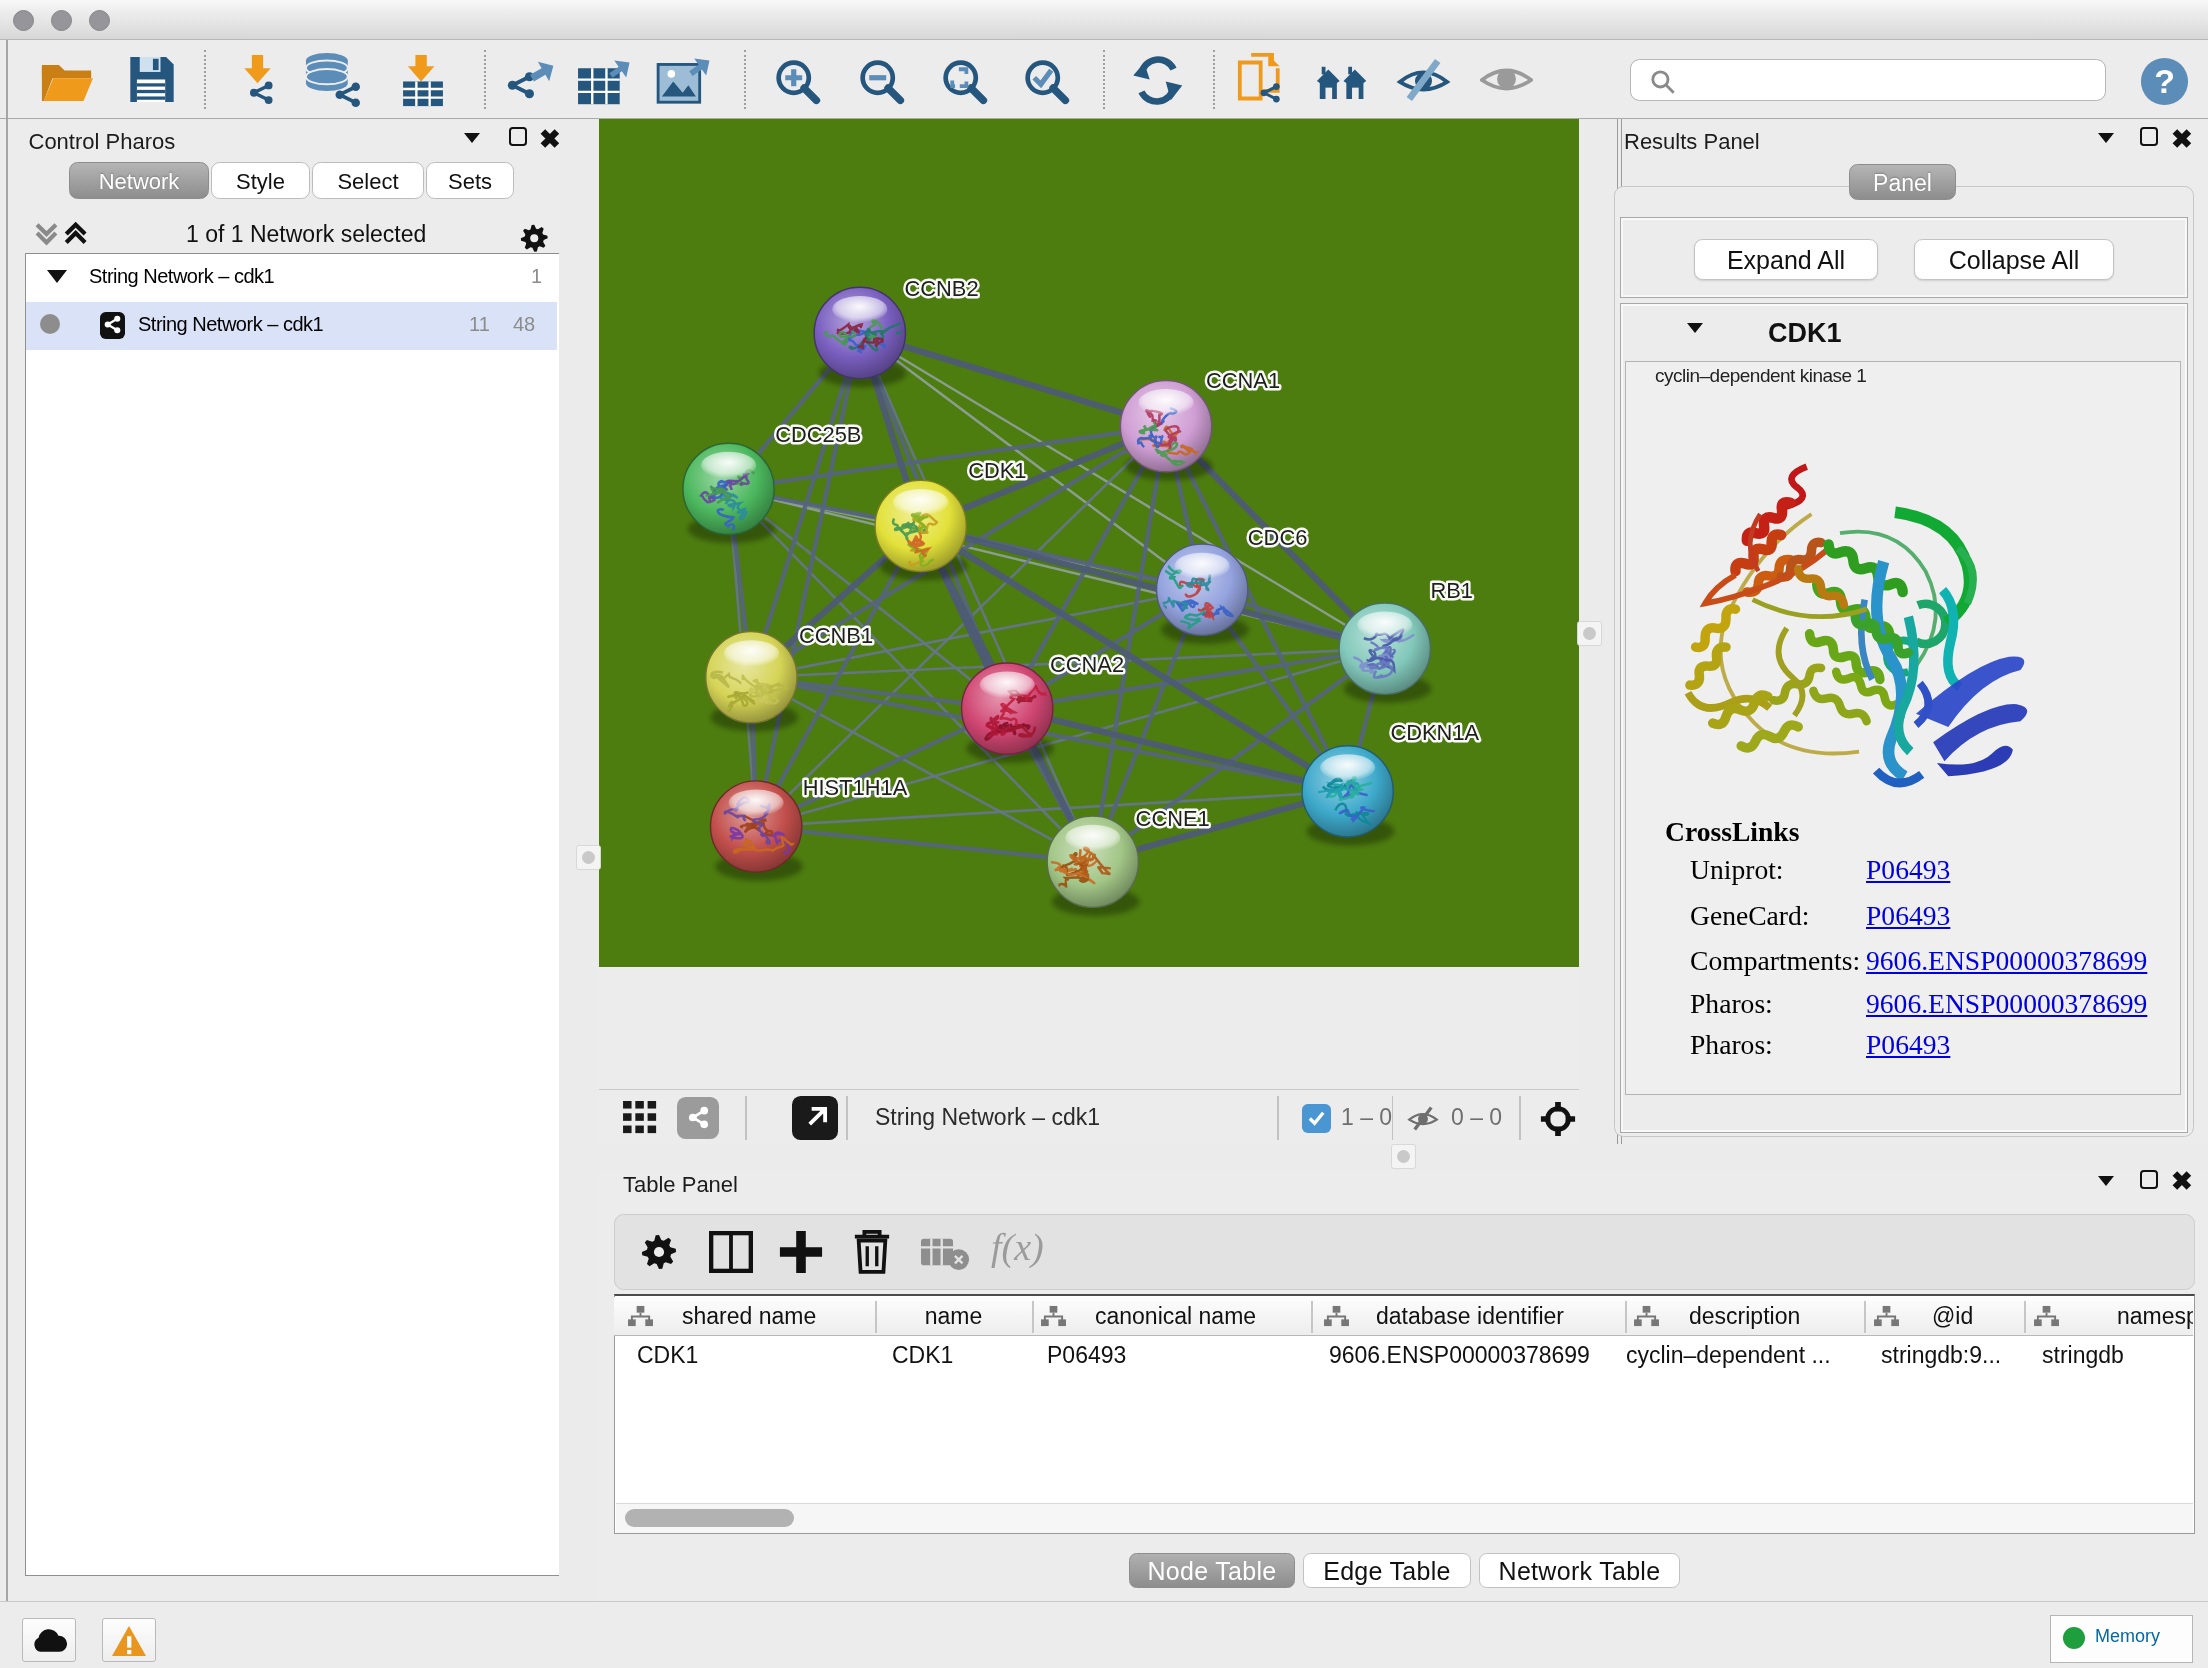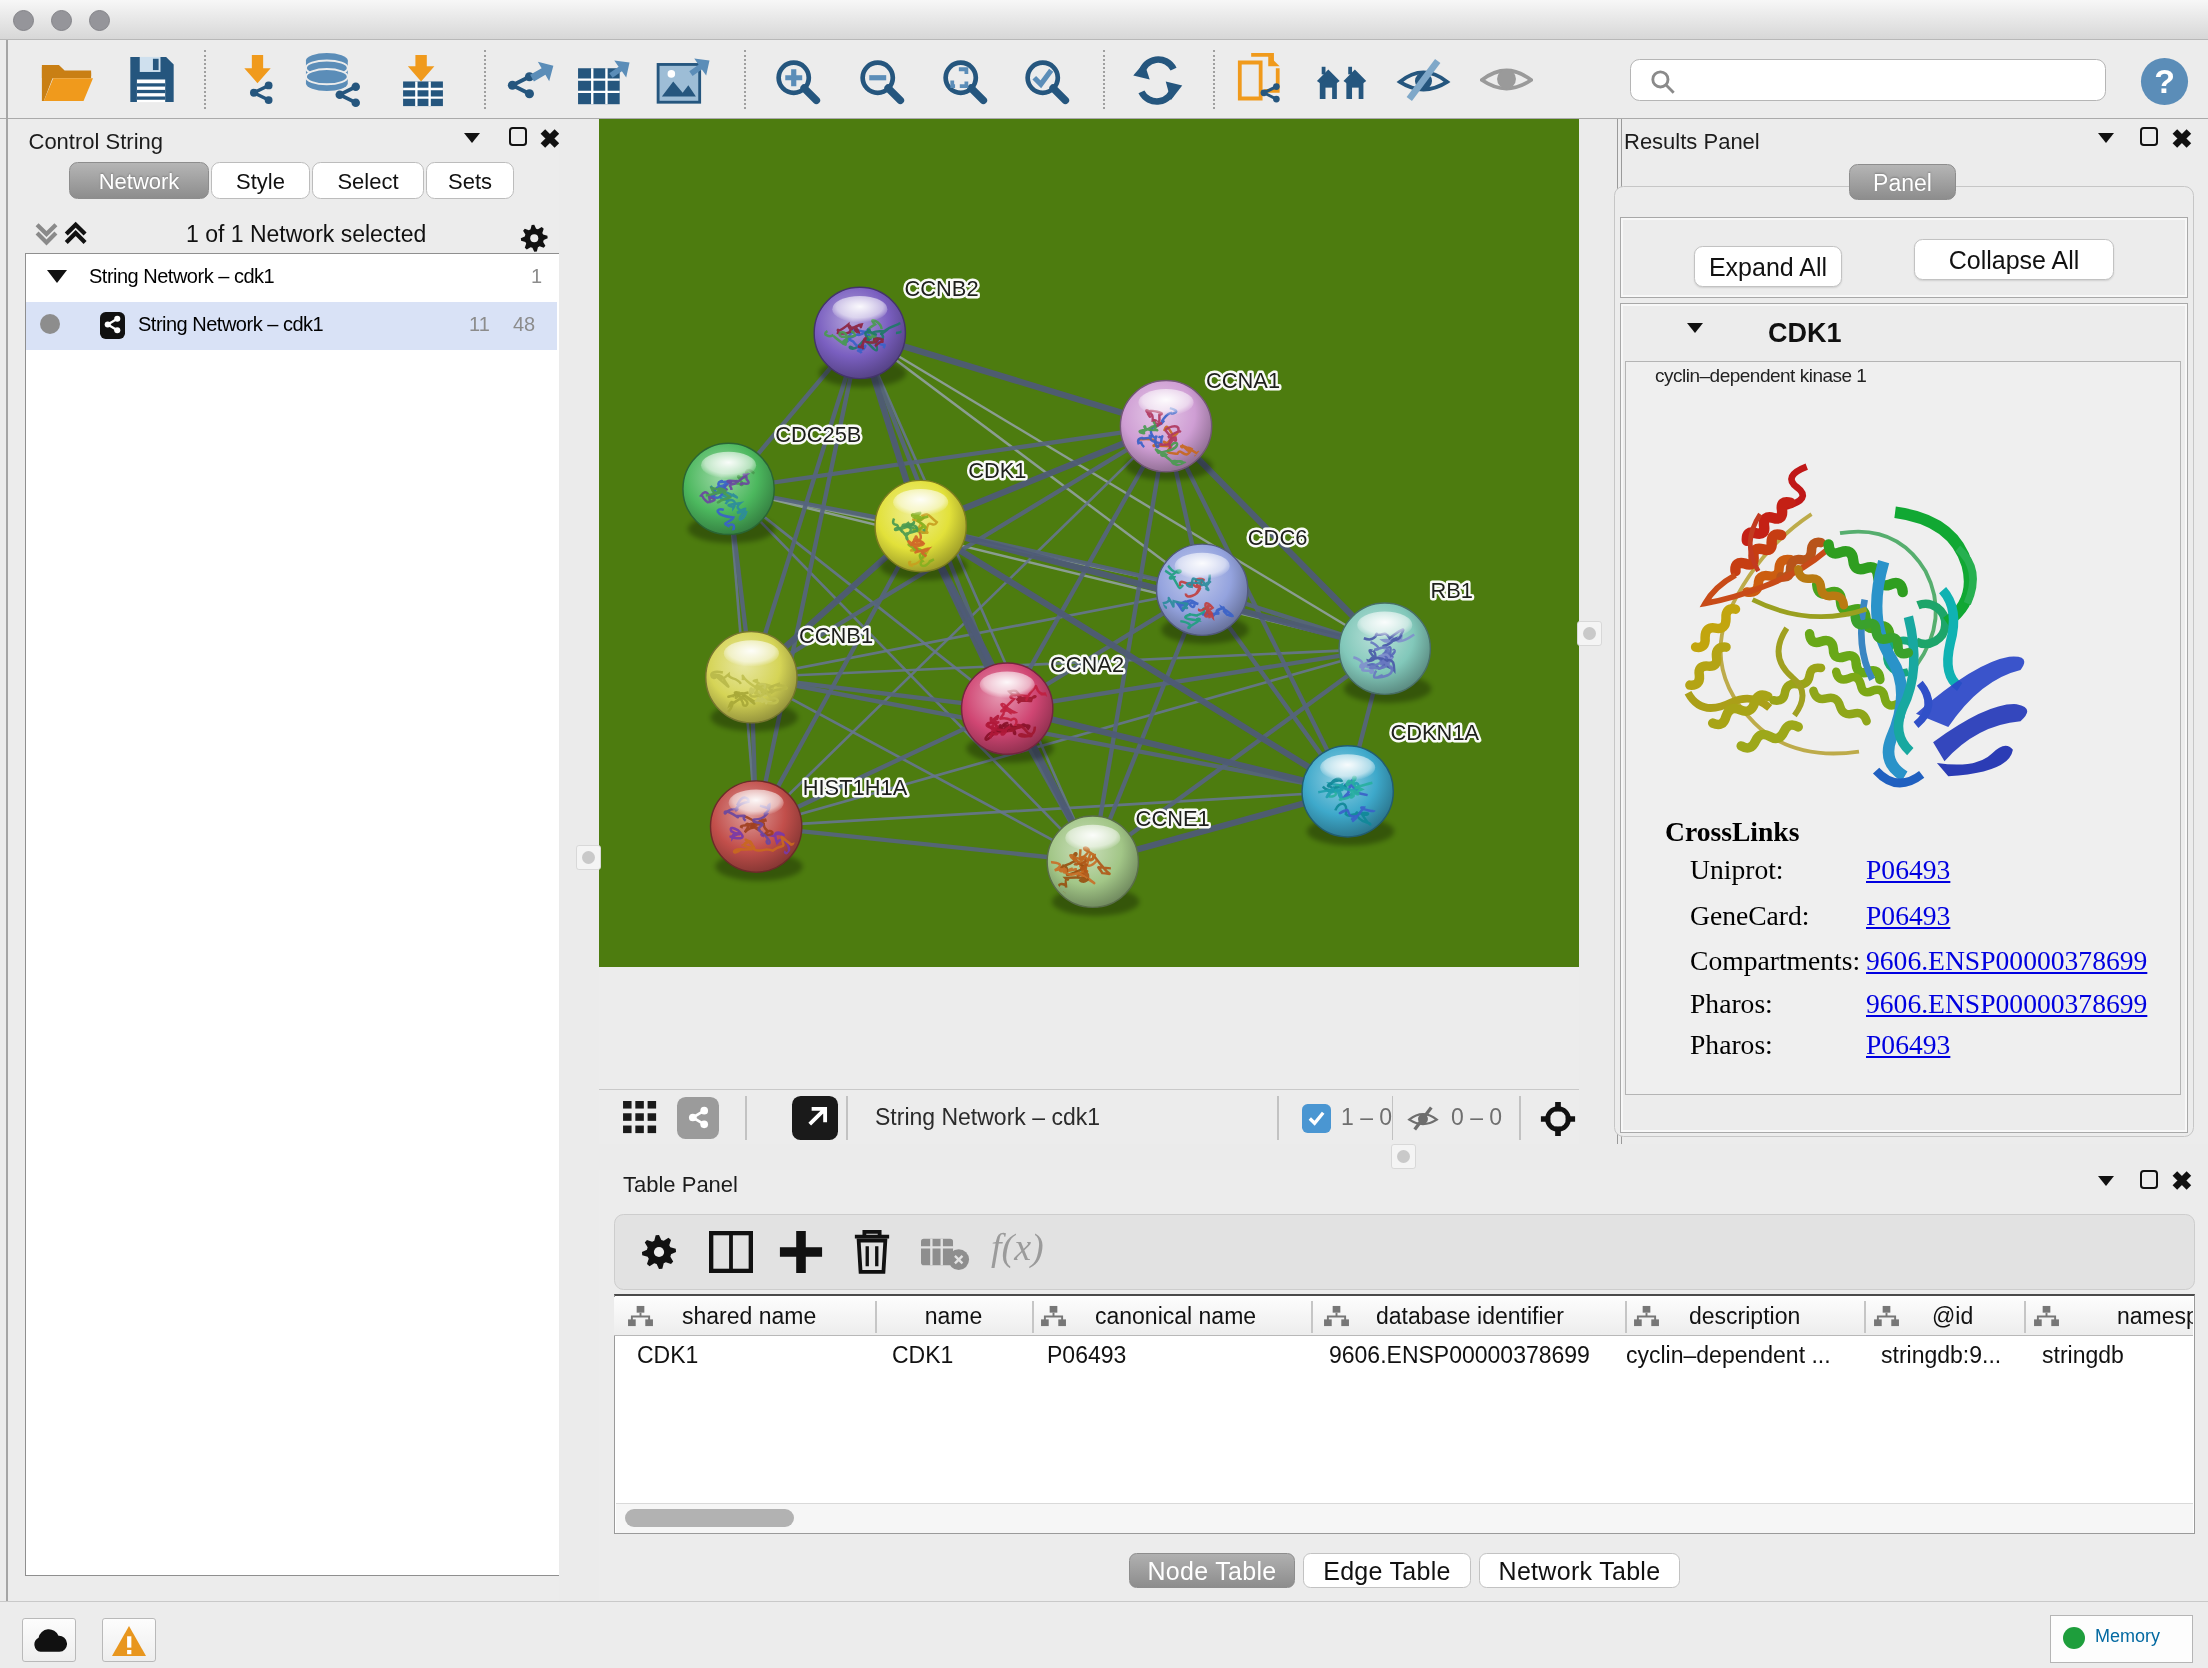--- a/index.html
+++ b/index.html
@@ -170,21 +170,21 @@
     <svg style="position:absolute;left:2140px;top:57px" width="49" height="49" viewBox="0 0 52 52">
       <circle cx="26" cy="26" r="25" fill="#5b8db8"></circle>
       <text x="26" y="38" text-anchor="middle" font-size="36" font-family="Liberation Sans" font-weight="bold" fill="#fff">?</text>
     </svg>
     <div class="tsep" style="left:204px"></div>
     <div class="tsep" style="left:484px"></div>
     <div class="tsep" style="left:744px"></div>
     <div class="tsep" style="left:1103px"></div>
     <div class="tsep" style="left:1213px"></div>
   </div>
-<div class="abs phdr" style="left:28.5px;top:129px">Control String</div>
+<div class="abs phdr" style="left:28.5px;top:129px">Control Pharos</div>
 <div class="collapse-ic" style="left:464px;top:133px"></div>
 <div class="sqbox" style="left:509px;top:127px"></div>
 <div class="xmark" style="left:539px;top:126px">✖</div>
 <div class="cptab sel" style="left:69px;top:162px;width:140px;height:37px;line-height:37px">Network</div>
 <div class="cptab" style="left:211px;top:162px;width:99px;height:37px;line-height:37px">Style</div>
 <div class="cptab" style="left:312px;top:162px;width:112px;height:37px;line-height:37px">Select</div>
 <div class="cptab" style="left:426px;top:162px;width:88px;height:37px;line-height:37px">Sets</div>
 <svg class="abs" style="left:34px;top:219px" width="57" height="32" viewBox="0 0 60 34">
 <path d="M3 6 L13 16 L23 6 M3 15 L13 25 L23 15" stroke="#8a8a8a" stroke-width="4.5" fill="none"></path>
 <path d="M34 16 L44 6 L54 16 M34 25 L44 15 L54 25" stroke="#111" stroke-width="4.5" fill="none"></path>
@@ -575,21 +575,21 @@
 <div class="handle" style="left:1391px;top:1144px"></div>
 <div class="rdiv"></div>
 <div class="results"></div>
 <div class="abs phdr" style="left:1624px;top:129px">Results Panel</div>
 <div class="collapse-ic" style="left:2098px;top:133px"></div>
 <div class="sqbox" style="left:2140px;top:127px"></div>
 <div class="xmark" style="left:2171px;top:126px">✖</div>
 <div class="abs" style="left:1614px;top:186px;width:580px;height:951px;background:#ececec;border:1px solid #c6c6c6;border-radius:9.5px"></div>
 <div class="wtab sel" style="left:1849px;top:164px;width:107px;height:36px;line-height:36px;font-size:23px">Panel</div>
 <div class="groovebox" style="left:1620px;top:217px;width:568px;height:81px;background:#ececec"></div>
-<div class="btn" style="left:1694px;top:246px;width:148px;height:41px;line-height:41px">Expand All</div>
+<div class="btn" style="left:1694px;top:239px;width:184px;height:41px;line-height:41px">Expand All</div>
 <div class="btn" style="left:1914px;top:239px;width:200px;height:41px;line-height:41px">Collapse All</div>
 <div class="groovebox" style="left:1620px;top:303px;width:568px;height:830px;background:#ececec"></div>
 <div class="collapse-ic" style="left:1687px;top:323px"></div>
 <div class="abs" style="left:1768px;top:318px;font-size:27px;font-weight:bold;color:#111">CDK1</div>
 <div class="abs" style="left:1625px;top:361px;width:556px;height:734px;background:#efefef;border:1px solid #b4b4b4"></div>
 <div class="abs" style="left:1655px;top:365px;font-size:19px;letter-spacing:-0.5px;color:#222">cyclin–dependent kinase 1</div>
 <svg style="position:absolute;left:1669px;top:457px" width="361" height="347" viewBox="0 0 380 365">
     <path d="M150 60 q-60 40 -90 110 q-20 60 30 110 q40 40 110 30" fill="none" stroke="#b09a20" stroke-width="4" opacity="0.8"></path>
     <path d="M180 80 q60 -10 90 40 q26 50 -10 100" fill="none" stroke="#2f9e4e" stroke-width="4" opacity="0.8"></path>
     <path d="M145 10 q-26 10 -10 22 q16 12 -12 20" fill="none" stroke="#c01818" stroke-width="7"></path>

